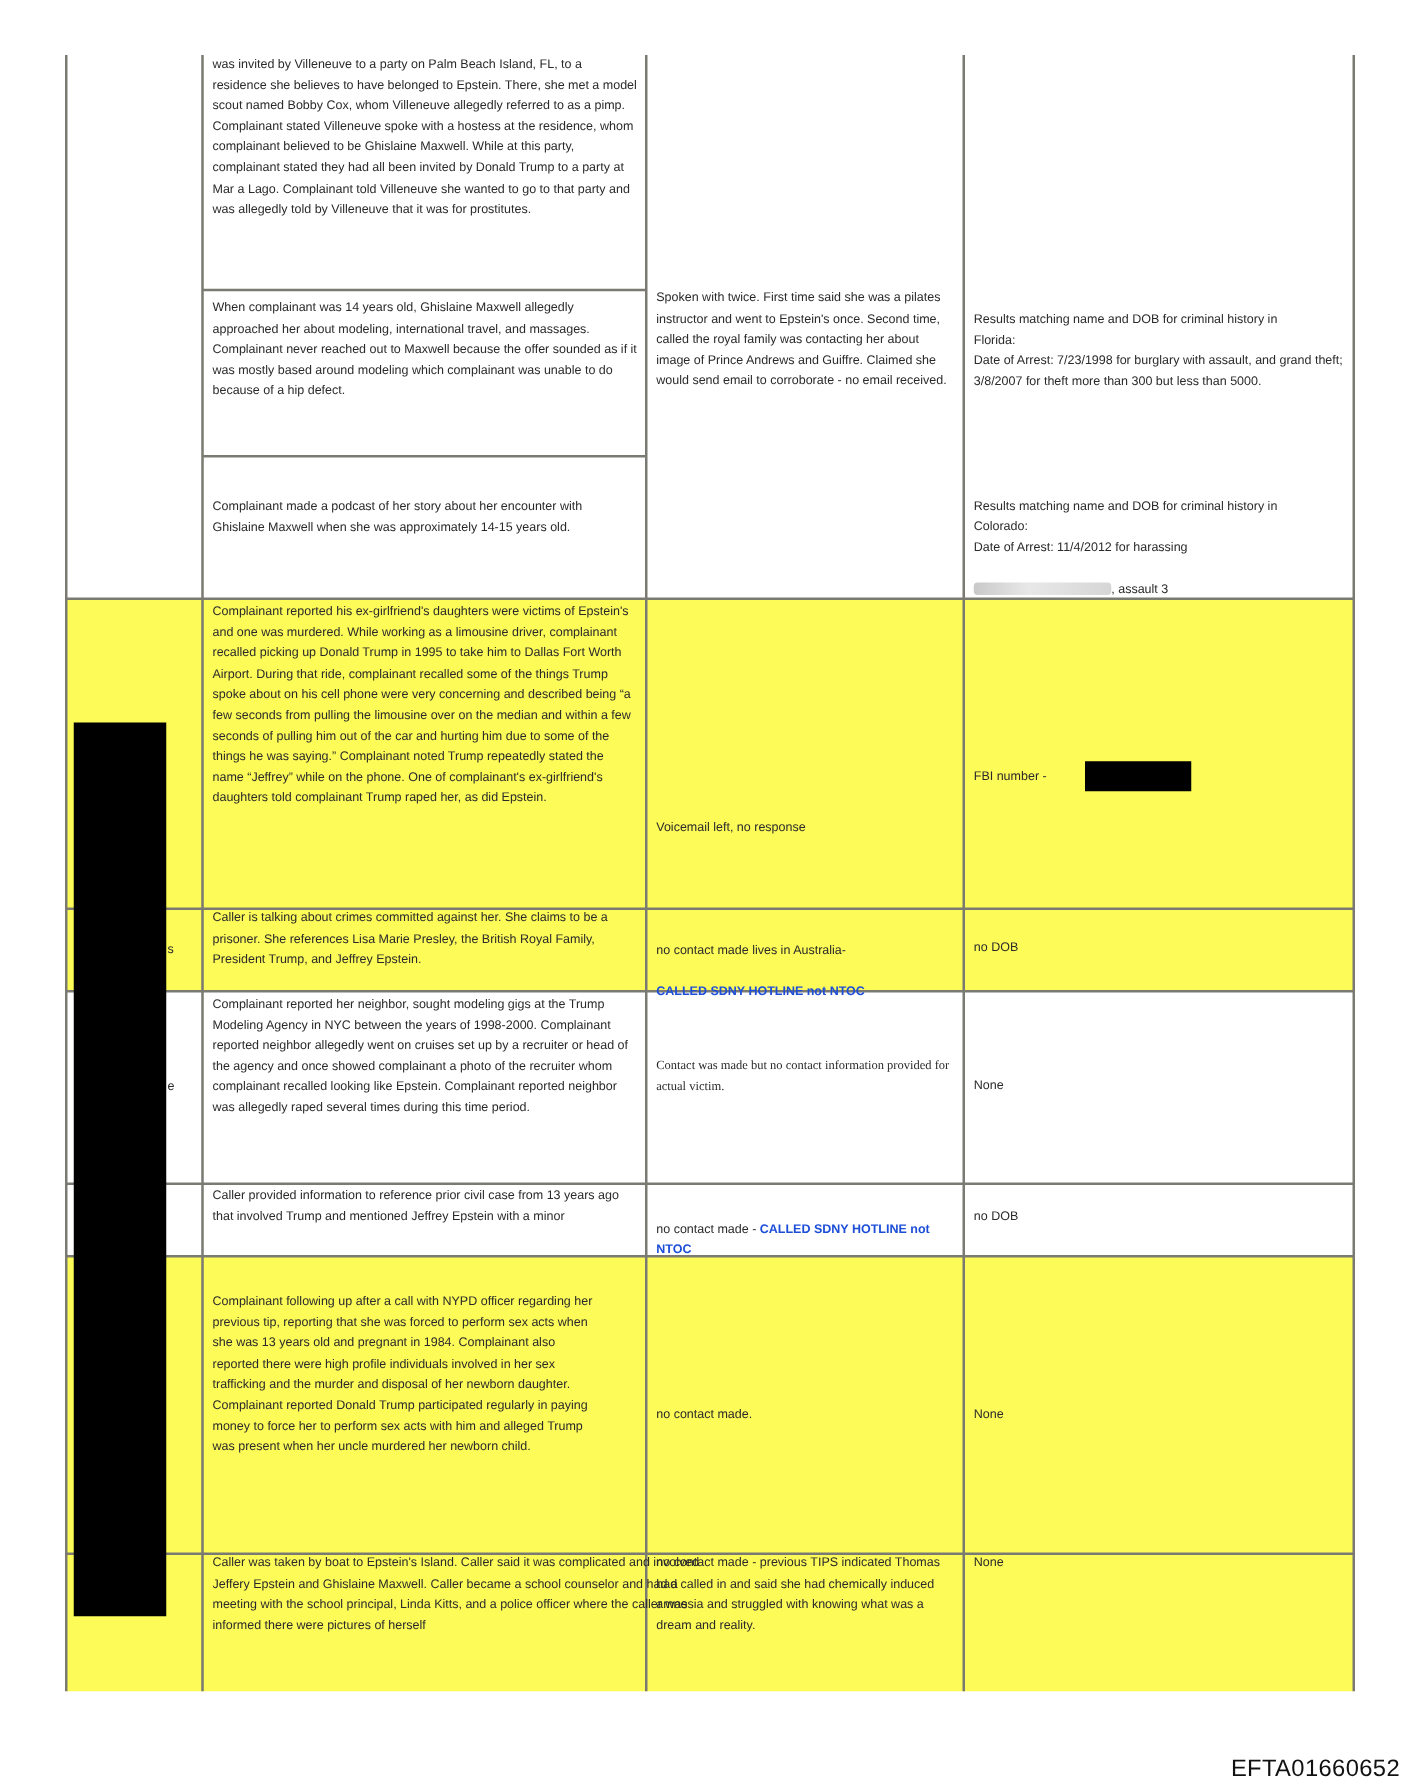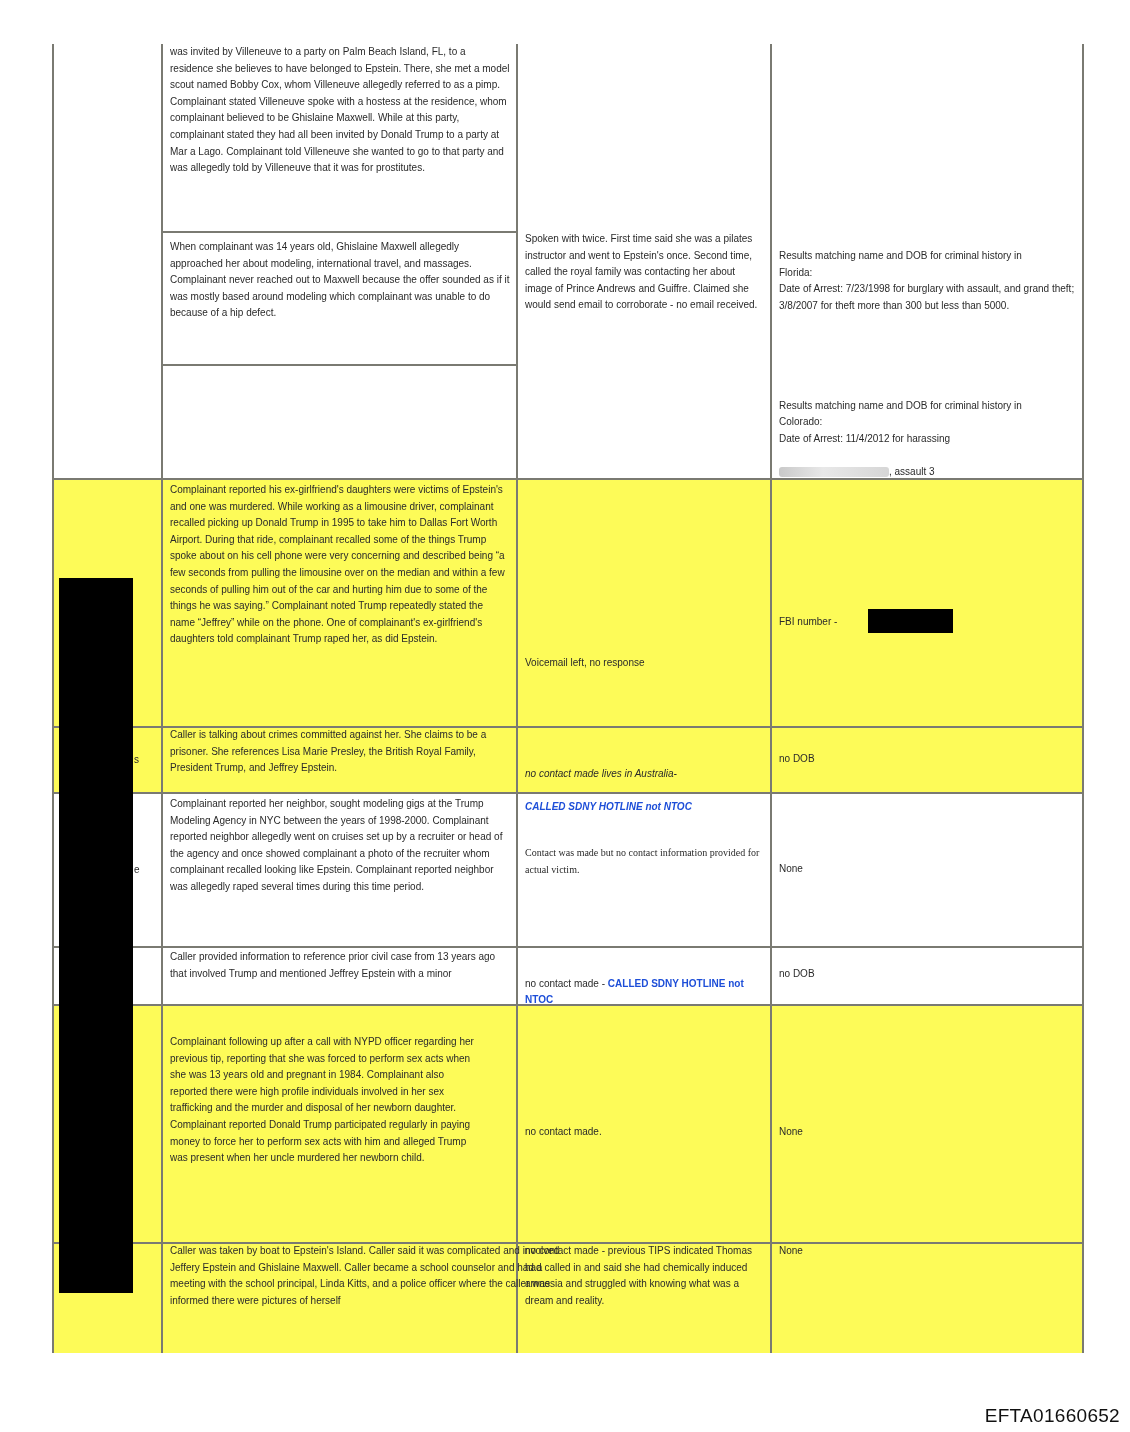--- a/index.html
+++ b/index.html
@@ -40,20 +40,21 @@
 <div class="hline" style="left:52px;top:478px;width:1032px;"></div>
 <div class="hline" style="left:52px;top:726px;width:1032px;"></div>
 <div class="hline" style="left:52px;top:792px;width:1032px;"></div>
 <div class="hline" style="left:52px;top:946px;width:1032px;"></div>
 <div class="hline" style="left:52px;top:1004px;width:1032px;"></div>
 <div class="hline" style="left:52px;top:1242px;width:1032px;"></div>
 
 <div class="cell" style="left:162px;top:44px;width:354px;height:435px;">
   <div class="txt" style="top:0px;">was invited by Villeneuve to a party on Palm Beach Island, FL, to a residence she believes to have belonged to Epstein. There, she met a model scout named Bobby Cox, whom Villeneuve allegedly referred to as a pimp. Complainant stated Villeneuve spoke with a hostess at the residence, whom complainant believed to be Ghislaine Maxwell. While at this party, complainant stated they had all been invited by Donald Trump to a party at Mar a Lago. Complainant told Villeneuve she wanted to go to that party and was allegedly told by Villeneuve that it was for prostitutes.</div>
   <div class="txt" style="top:195px;">When complainant was 14 years old, Ghislaine Maxwell allegedly approached her about modeling, international travel, and massages. Complainant never reached out to Maxwell because the offer sounded as if it was mostly based around modeling which complainant was unable to do because of a hip defect.</div>
+  <div class="txt" style="top:354px;">Complainant made a podcast of her story about her encounter with Ghislaine Maxwell when she was approximately 14-15 years old.</div>
 </div>
 <div class="cell" style="left:517px;top:44px;width:253px;height:435px;">
   <div class="txt" style="top:187px;">Spoken with twice. First time said she was a pilates instructor and went to Epstein's once.  Second time, called the royal family was contacting her about image of Prince Andrews and Guiffre. Claimed she would send email to corroborate - no email received.</div>
 </div>
 <div class="cell" style="left:771px;top:44px;width:311px;height:435px;">
   <div class="txt" style="top:204px;">Results matching name and DOB for criminal history in
 Florida:
 Date of Arrest: 7/23/1998 for burglary with assault, and grand theft; 3/8/2007 for theft more than 300 but less than 5000.</div>
   <div class="txt" style="top:337px;">
     <span>Results matching name and DOB for criminal history in
@@ -74,21 +75,21 @@
 </div>
 <div class="redact" style="left:868px;top:609px;width:85px;height:24px;"></div>
 
 <div class="cell" style="left:54px;top:727px;width:107px;height:66px;">
   <div class="txt" style="left:80px;top:25px;">s</div>
 </div>
 <div class="cell" style="left:162px;top:727px;width:354px;height:66px;">
   <div class="txt" style="top:0px;">Caller is talking about crimes committed against her. She claims to be a prisoner. She references Lisa Marie Presley, the British Royal Family, President Trump, and Jeffrey Epstein.</div>
 </div>
 <div class="cell" style="left:517px;top:727px;width:253px;height:66px;">
-  <div class="txt" style="top:22px;font-style:italic;">
+  <div class="txt" style="top:9px;">
     <span>no contact made lives in Australia-</span><br>
     <b>CALLED SDNY HOTLINE not NTOC</b>
   </div>
 </div>
 <div class="cell" style="left:771px;top:727px;width:311px;height:66px;">
   <div class="txt" style="top:24px;">no DOB</div>
 </div>
 
 <div class="cell" style="left:54px;top:793px;width:107px;height:154px;">
   <div class="txt" style="left:80px;top:69px;">e</div>

